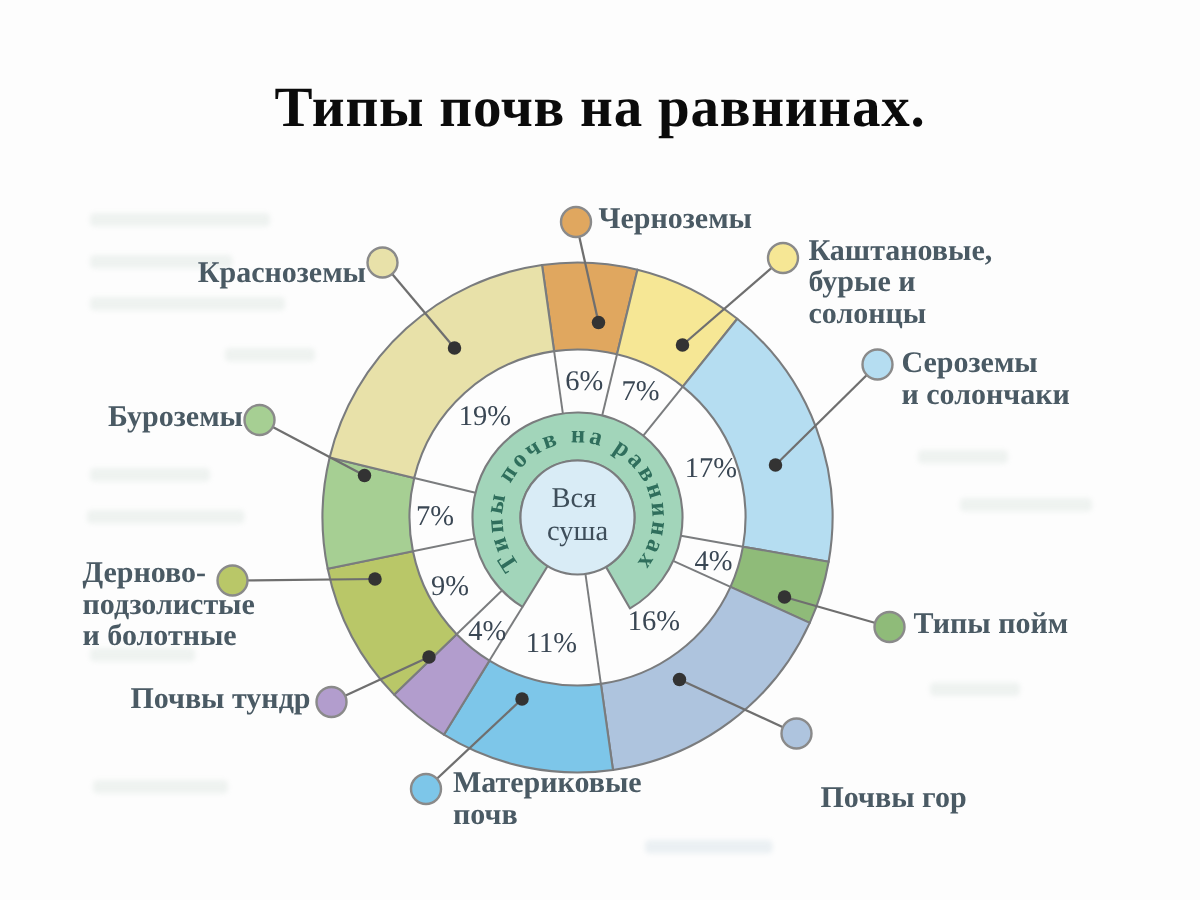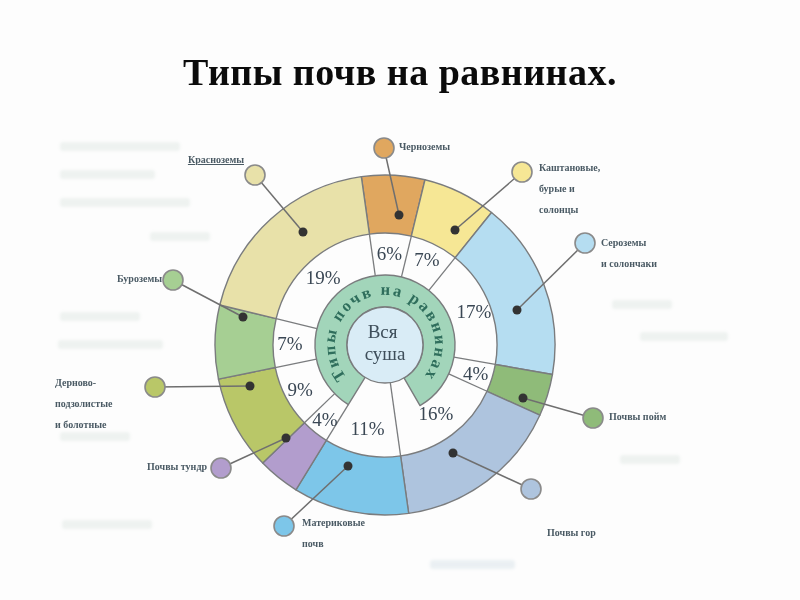--- a/index.html
+++ b/index.html
@@ -1,21 +1,21 @@
 <!DOCTYPE html>
 <html><head>
 <meta charset="utf-8">
 <style>
   html,body{margin:0;padding:0;background:#fff;}
   #stage{position:relative;width:800px;height:600px;background:#fdfdfd;overflow:hidden;
          font-family:"Liberation Serif","DejaVu Serif",serif;}
   #page-title{position:absolute;top:50px;left:0;width:800px;text-align:center;
               font-size:38px;font-weight:bold;color:#0b0b0b;letter-spacing:.5px;}
   #chart-svg{position:absolute;left:0;top:0;}
-  .seg-label{position:absolute;font-size:10px;line-height:21px;font-weight:600;color:#4a5a64;}
+  .seg-label{position:absolute;font-size:20px;line-height:21px;font-weight:600;color:#4a5a64;}
   .ghost{position:absolute;height:9px;border-radius:3px;background:#97b3a4;opacity:.14;
          filter:blur(1.6px);}
   .ghost.b{background:#7fa3b8;}
   svg text{font-family:"Liberation Serif","DejaVu Serif",serif;}
   .pct{font-size:19px;fill:#3a4754;}
   .center-txt{font-size:19px;fill:#3e4e5a;}
   .ring-txt{font-size:16.5px;font-weight:bold;fill:#2f6e5c;letter-spacing:2.2px;}
 </style>
 </head>
 <body>
@@ -134,37 +134,37 @@
       <div class="seg-label" style="top: 157px; left: 539px;">
         <div>Каштановые,</div>
         <div>бурые и</div>
         <div>солонцы</div>
       </div>
       <div class="seg-label" style="top: 232px; left: 601px;">
         <div>Сероземы</div>
         <div>и солончаки</div>
       </div>
       <div class="seg-label" style="top: 406px; left: 609px;">
-        <div>Почвы пойм</div>
+        <div>Типы пойм</div>
       </div>
       <div class="seg-label" style="top: 478px; left: 547px; margin-top: 44px;">
         <div>Почвы гор</div>
       </div>
       <div class="seg-label" style="top: 512px; left: 302px;">
         <div>Материковые</div>
         <div>почв</div>
       </div>
       <div class="seg-label" style="top: 456px; right: 593px; text-align: left;">
         <div>Почвы тундр</div>
       </div>
       <div class="seg-label" style="top: 372px; left: 55px;">
         <div>Дерново-</div>
         <div>подзолистые</div>
         <div>и болотные</div>
       </div>
       <div class="seg-label" style="top: 268px; right: 638px; text-align: center;">
         <div>Буроземы</div>
       </div>
-      <div class="seg-label" style="top: 149px; right: 556px; text-align: right; text-decoration: underline;">
+      <div class="seg-label" style="top: 172px; right: 556px; text-align: right;">
         <div>Красноземы</div>
       </div>
     </div>
 </div>
 
 </body></html>

